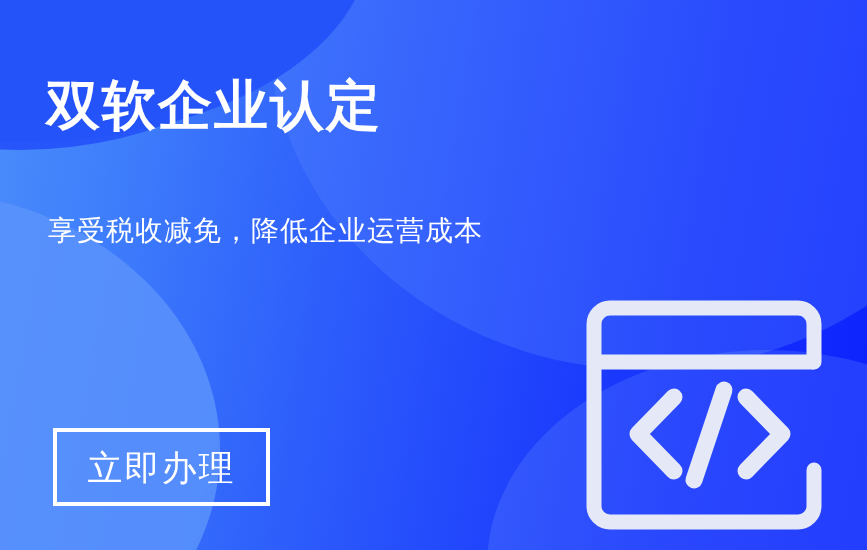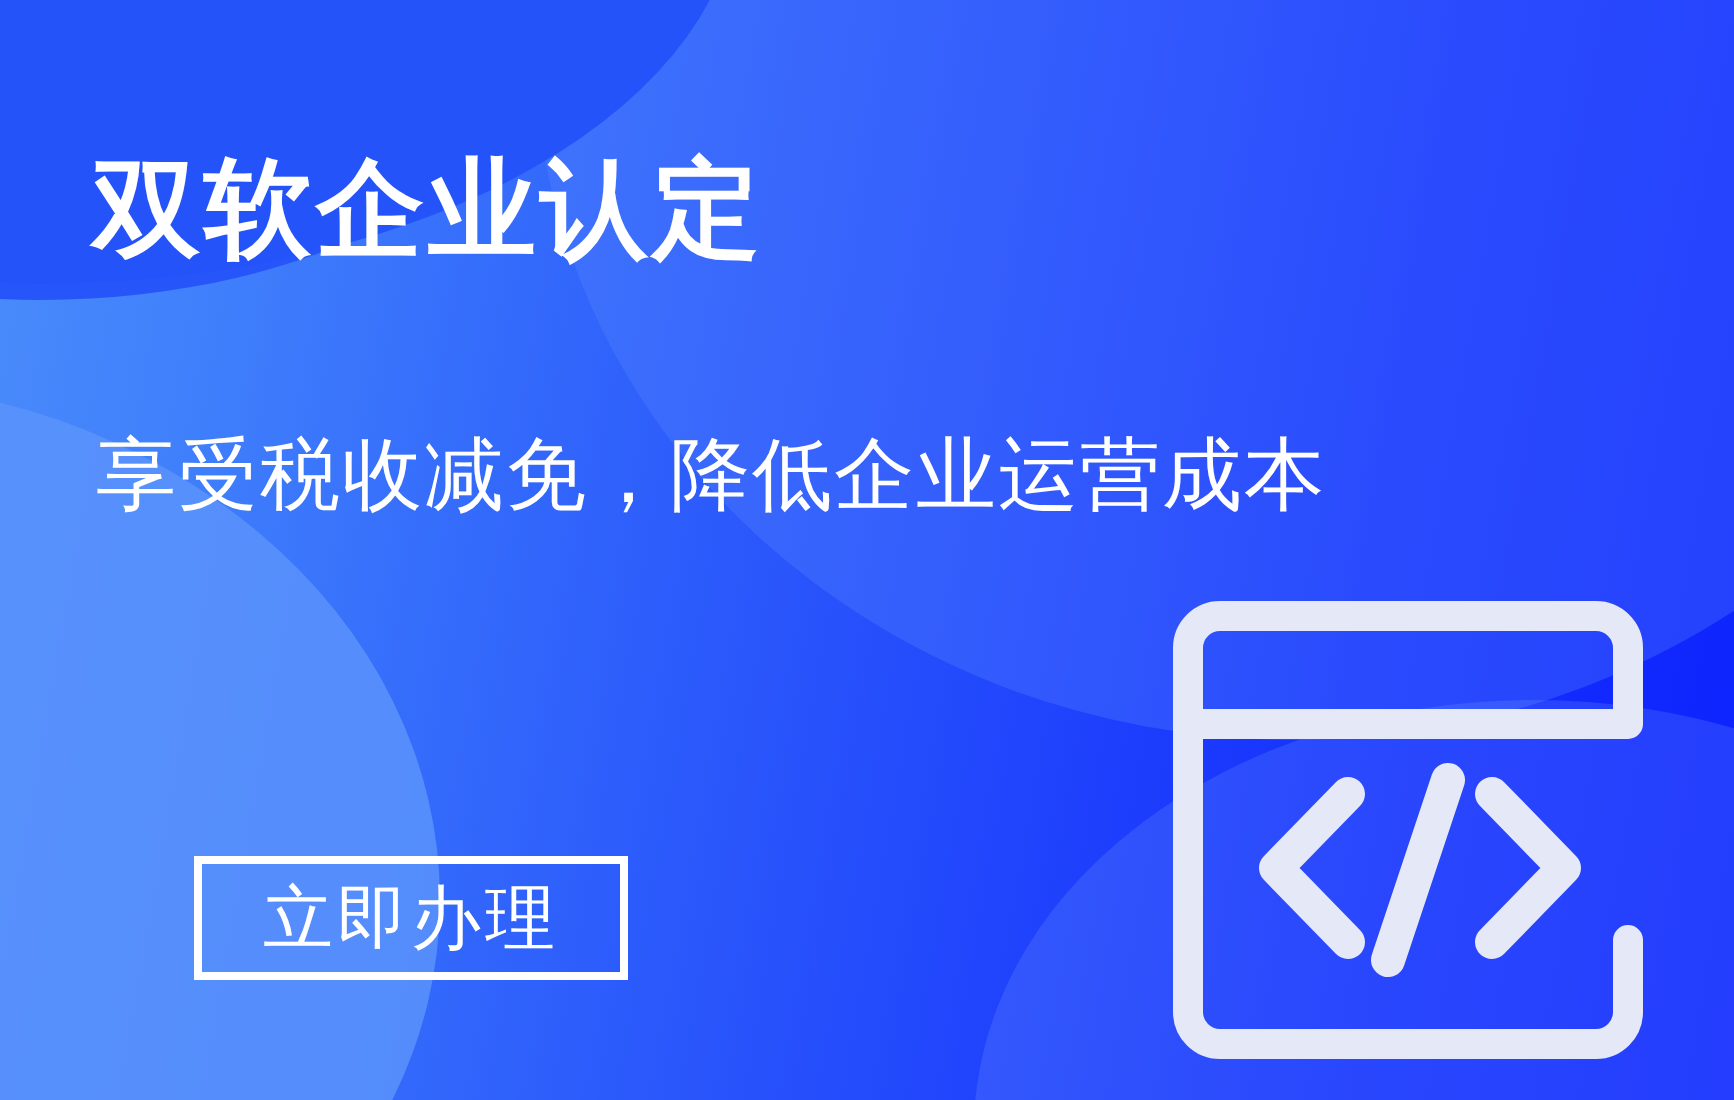--- a/index.html
+++ b/index.html
@@ -93,48 +93,47 @@
     color: #ffffff;
     letter-spacing: 2px;
     white-space: nowrap;
   }
 
   .subtitle {
     position: absolute;
     left: 48px;
     top: 215px;
     margin: 0;
-    font-size: 40px;
+    font-size: 28px;
     line-height: 1.15;
     font-weight: normal;
     color: #ffffff;
     letter-spacing: 1px;
     white-space: nowrap;
   }
 
   .cta-button {
     position: absolute;
     left: 53px;
     top: 428px;
     width: 217px;
-    height: 62px;
+    height: 78px;
     box-sizing: border-box;
     border: 4px solid #ffffff;
     background: transparent;
     color: #ffffff;
     font-family: inherit;
     font-size: 35px;
     letter-spacing: 2px;
     line-height: 1;
     display: flex;
     align-items: center;
     justify-content: center;
     cursor: pointer;
     padding: 0;
-    margin-left: 44px;
   }
 
   .code-icon {
     position: absolute;
     left: 586px;
     top: 300px;
     width: 242px;
     height: 230px;
   }
   .code-icon svg { display: block; width: 100%; height: 100%; }

